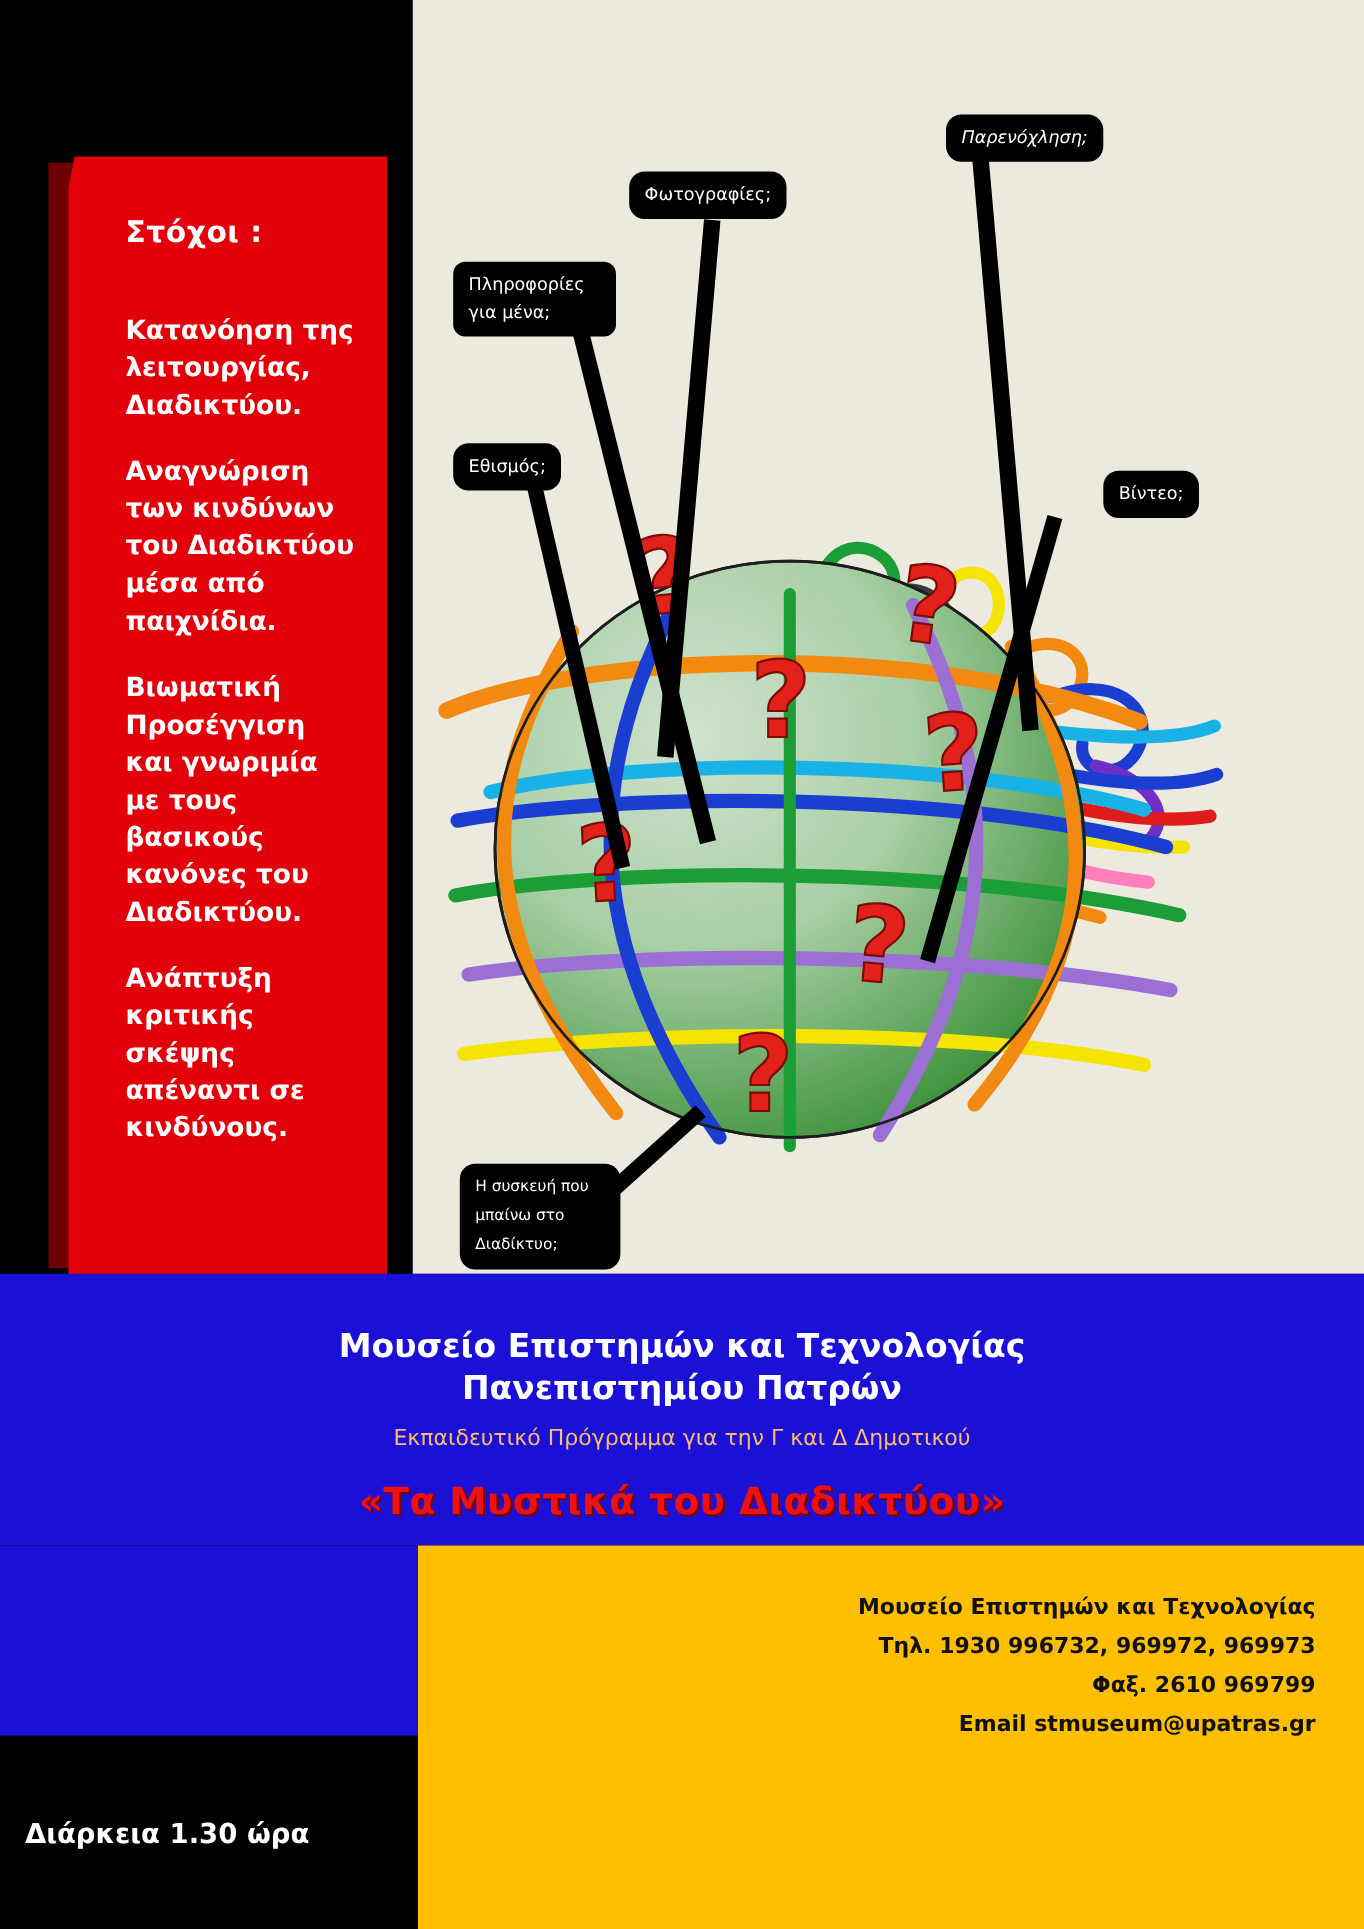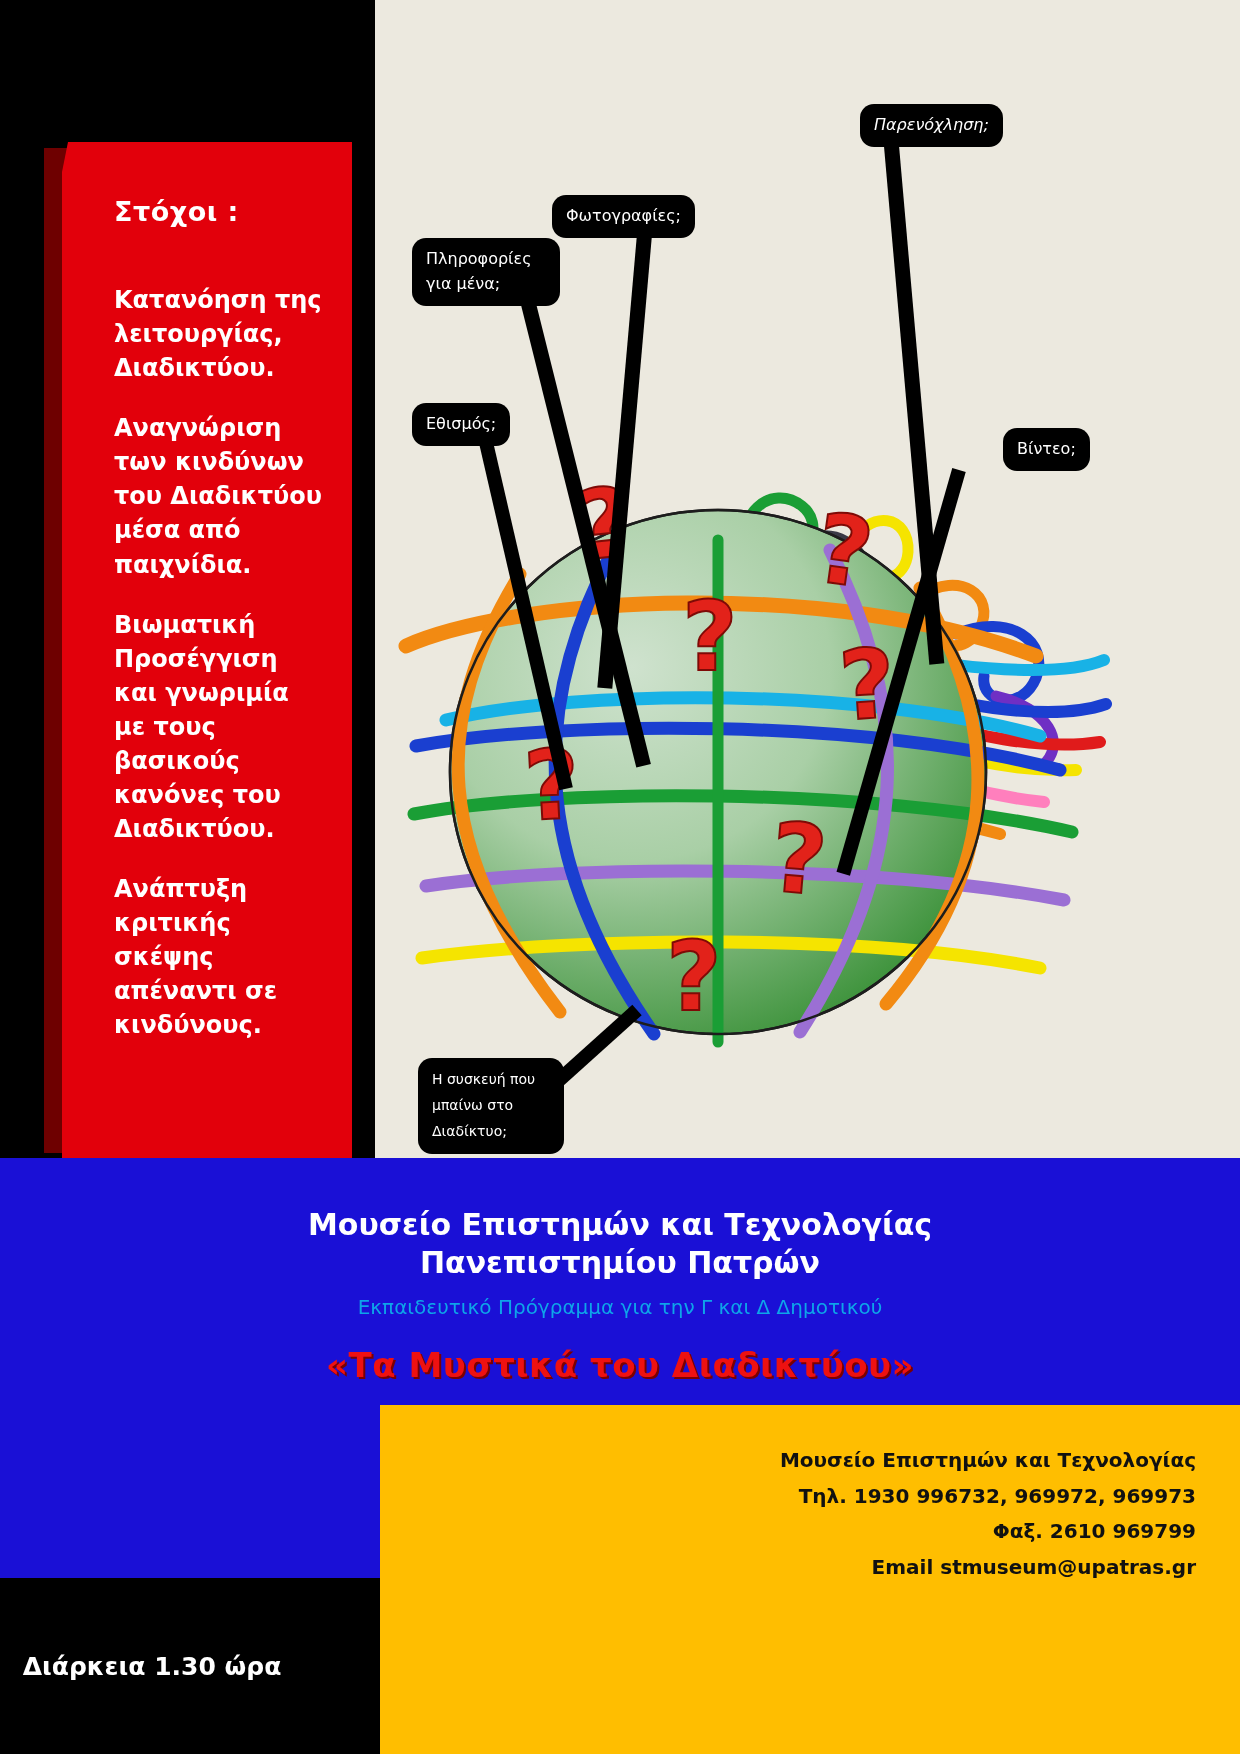--- a/index.html
+++ b/index.html
@@ -27,21 +27,21 @@
 
   
   .bubble{position:absolute;background:#000000;color:#ffffff;border-radius:14px;
           padding:9px 14px;font-size:16px;line-height:1.55;white-space:pre-line;z-index:6;}
   .stem{position:absolute;background:#000000;z-index:5;transform-origin:top center;}
 
   
   #blueband{position:absolute;left:0;top:1158px;width:1240px;height:247px;background:#1a10d6;}
   #blueband .t1{margin:0;padding-top:48px;text-align:center;color:#ffffff;
                 font-size:30px;font-weight:bold;line-height:1.25;}
-  #blueband .t2{margin:0;padding-top:14px;text-align:center;color:#0ea5e9;
+  #blueband .t2{margin:0;padding-top:14px;text-align:center;color:#fdba74;
                 font-size:20px;font-weight:normal;}
   #blueband .t3{margin:0;padding-top:26px;text-align:center;color:#ee1111;
                 font-size:34px;font-weight:bold;letter-spacing:.5px;
                 text-shadow:2px 2px 0 #7a0000;}
   #bottomblack{position:absolute;left:0;top:1578px;width:380px;height:176px;background:#000000;}
   #bottomblue{position:absolute;left:0;top:1405px;width:380px;height:173px;background:#1a10d6;}
   #duration{position:absolute;left:0;top:1578px;width:304px;height:176px;
             display:flex;align-items:center;justify-content:center;
             color:#ffffff;font-size:25px;font-weight:bold;}
   #yellowbox{position:absolute;left:380px;top:1405px;width:860px;height:349px;background:#ffbe00;}
@@ -139,23 +139,23 @@
 
   <div class="stem" style="left:884px;top:146px;width:15px;height:520px;transform:rotate(-5deg);"></div>
   <div class="stem" style="left:640px;top:200px;width:15px;height:490px;transform:rotate(5deg);"></div>
   <div class="stem" style="left:520px;top:300px;width:15px;height:480px;transform:rotate(-14deg);"></div>
   <div class="stem" style="left:478px;top:438px;width:14px;height:360px;transform:rotate(-13deg);"></div>
   <div class="stem" style="left:952px;top:470px;width:14px;height:420px;transform:rotate(16deg);"></div>
   <div class="stem" style="left:630px;top:1010px;width:14px;height:160px;transform:rotate(48deg);"></div>
 
   <div class="bubble" style="left:860px;top:104px;font-style:italic;">Παρενόχληση;</div>
 
-  <div class="bubble" style="left:552px;top:156px;margin-top:39px;">Φωτογραφίες;</div>
+  <div class="bubble" style="left:572px;top:156px;">Φωτογραφίες;</div>
 
-  <div class="bubble" style="left:412px;top:238px;width:120px;">Πληροφορίες
+  <div class="bubble" style="left:412px;top:238px;width:120px;border-radius:11px;">Πληροφορίες
 για μένα;</div>
 
   <div class="bubble" style="left:412px;top:403px;">Εθισμός;</div>
 
   <div class="bubble" style="left:1003px;top:428px;">Βίντεο;</div>
 
   <div class="bubble" style="left:418px;top:1058px;width:118px;font-size:14px;line-height:1.85;">Η συσκευή που
 μπαίνω  στο
 Διαδίκτυο;</div>
 

